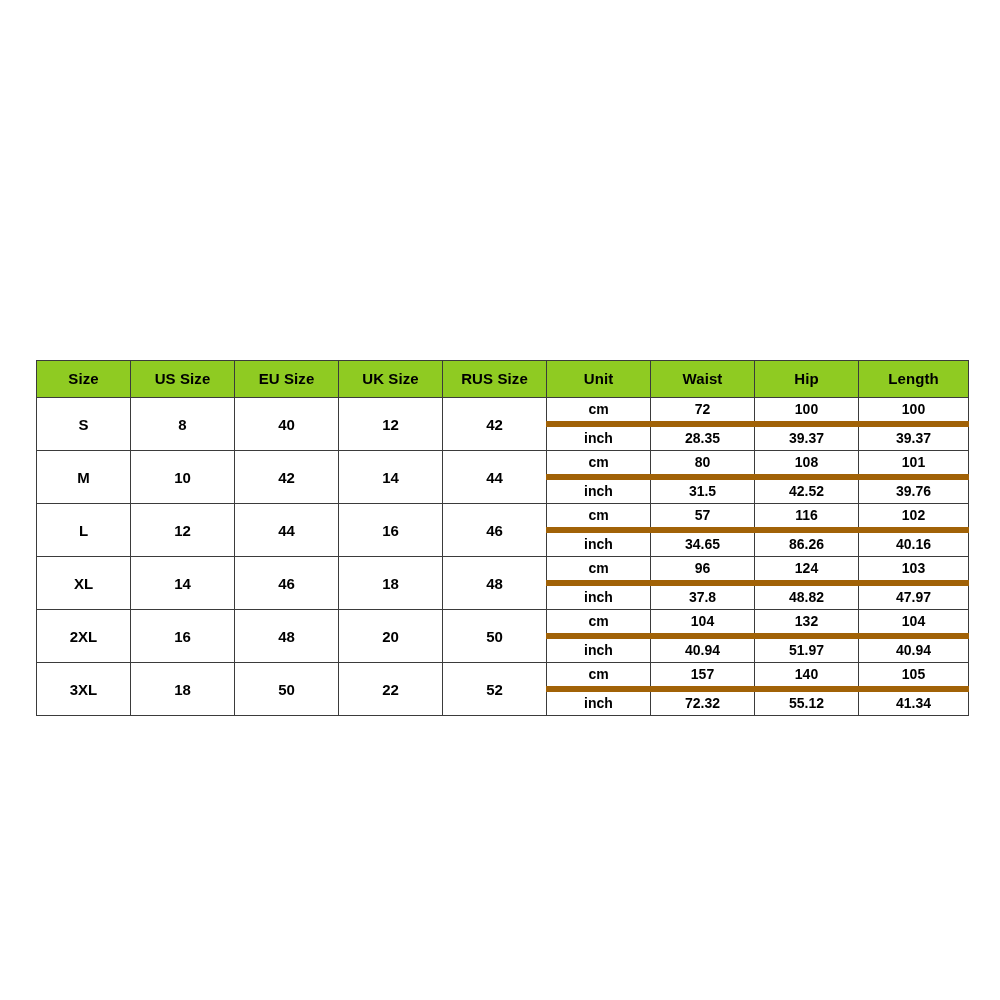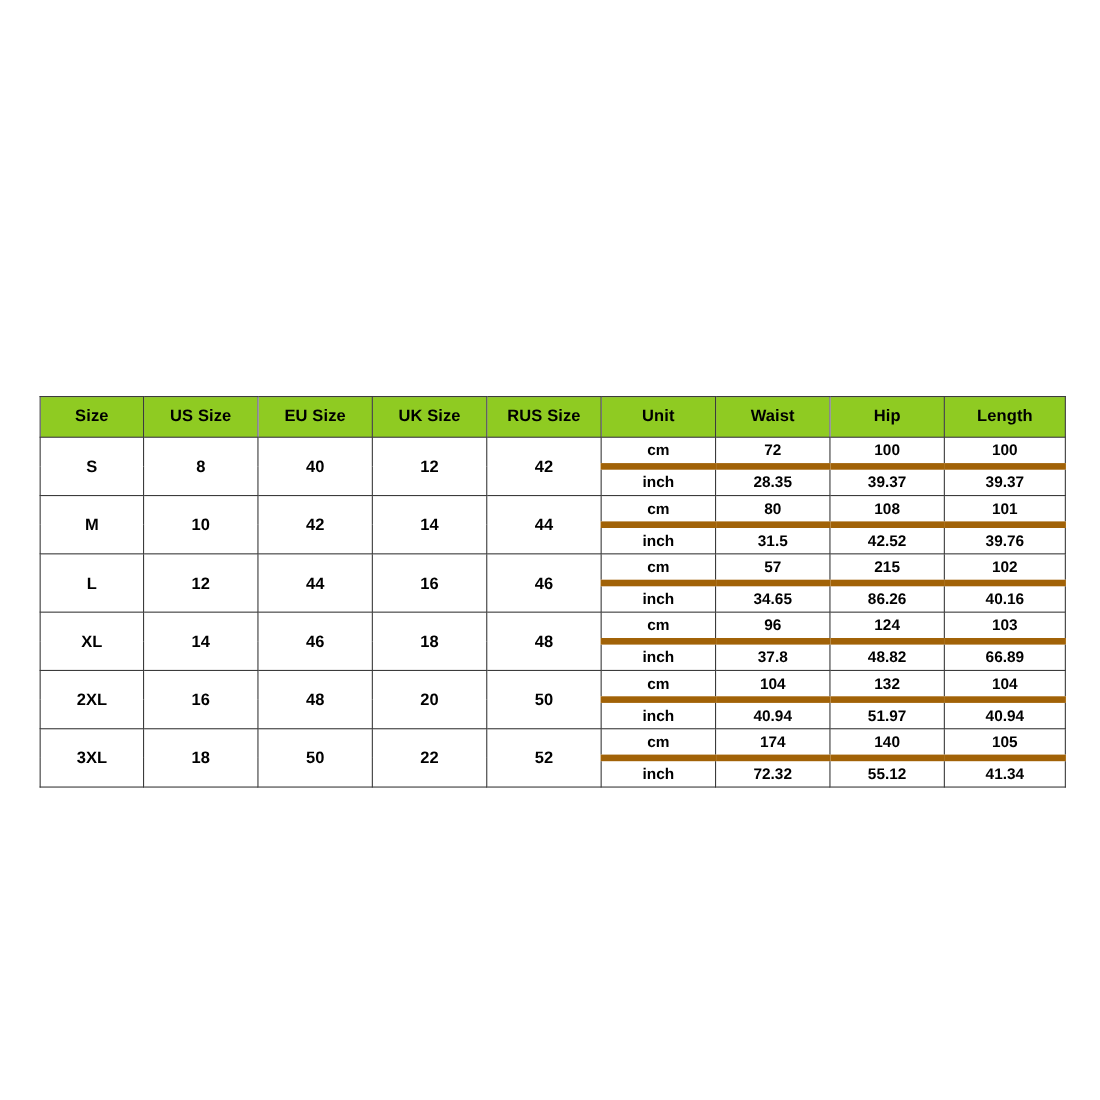--- a/index.html
+++ b/index.html
@@ -165,21 +165,21 @@
         </tr>
 
         <tr class="row-cm">
           <td class="size-cell" rowspan="2">L</td>
           <td class="size-cell" rowspan="2">12</td>
           <td class="size-cell" rowspan="2">44</td>
           <td class="size-cell" rowspan="2">16</td>
           <td class="size-cell" rowspan="2">46</td>
           <td class="sub-cell unit-cell">cm</td>
           <td class="sub-cell">57</td>
-          <td class="sub-cell">215</td>
+          <td class="sub-cell">116</td>
           <td class="sub-cell">102</td>
         </tr>
         <tr class="row-inch">
           <td class="sub-cell unit-cell">inch</td>
           <td class="sub-cell">34.65</td>
           <td class="sub-cell">86.26</td>
           <td class="sub-cell">40.16</td>
         </tr>
 
         <tr class="row-cm">
@@ -190,21 +190,21 @@
           <td class="size-cell" rowspan="2">48</td>
           <td class="sub-cell unit-cell">cm</td>
           <td class="sub-cell">96</td>
           <td class="sub-cell">124</td>
           <td class="sub-cell">103</td>
         </tr>
         <tr class="row-inch">
           <td class="sub-cell unit-cell">inch</td>
           <td class="sub-cell">37.8</td>
           <td class="sub-cell">48.82</td>
-          <td class="sub-cell">66.89</td>
+          <td class="sub-cell">47.97</td>
         </tr>
 
         <tr class="row-cm">
           <td class="size-cell" rowspan="2">2XL</td>
           <td class="size-cell" rowspan="2">16</td>
           <td class="size-cell" rowspan="2">48</td>
           <td class="size-cell" rowspan="2">20</td>
           <td class="size-cell" rowspan="2">50</td>
           <td class="sub-cell unit-cell">cm</td>
           <td class="sub-cell">104</td>
@@ -218,21 +218,21 @@
           <td class="sub-cell">40.94</td>
         </tr>
 
         <tr class="row-cm">
           <td class="size-cell" rowspan="2">3XL</td>
           <td class="size-cell" rowspan="2">18</td>
           <td class="size-cell" rowspan="2">50</td>
           <td class="size-cell" rowspan="2">22</td>
           <td class="size-cell" rowspan="2">52</td>
           <td class="sub-cell unit-cell">cm</td>
-          <td class="sub-cell">174</td>
+          <td class="sub-cell">157</td>
           <td class="sub-cell">140</td>
           <td class="sub-cell">105</td>
         </tr>
         <tr class="row-inch">
           <td class="sub-cell unit-cell">inch</td>
           <td class="sub-cell">72.32</td>
           <td class="sub-cell">55.12</td>
           <td class="sub-cell">41.34</td>
         </tr>
 

